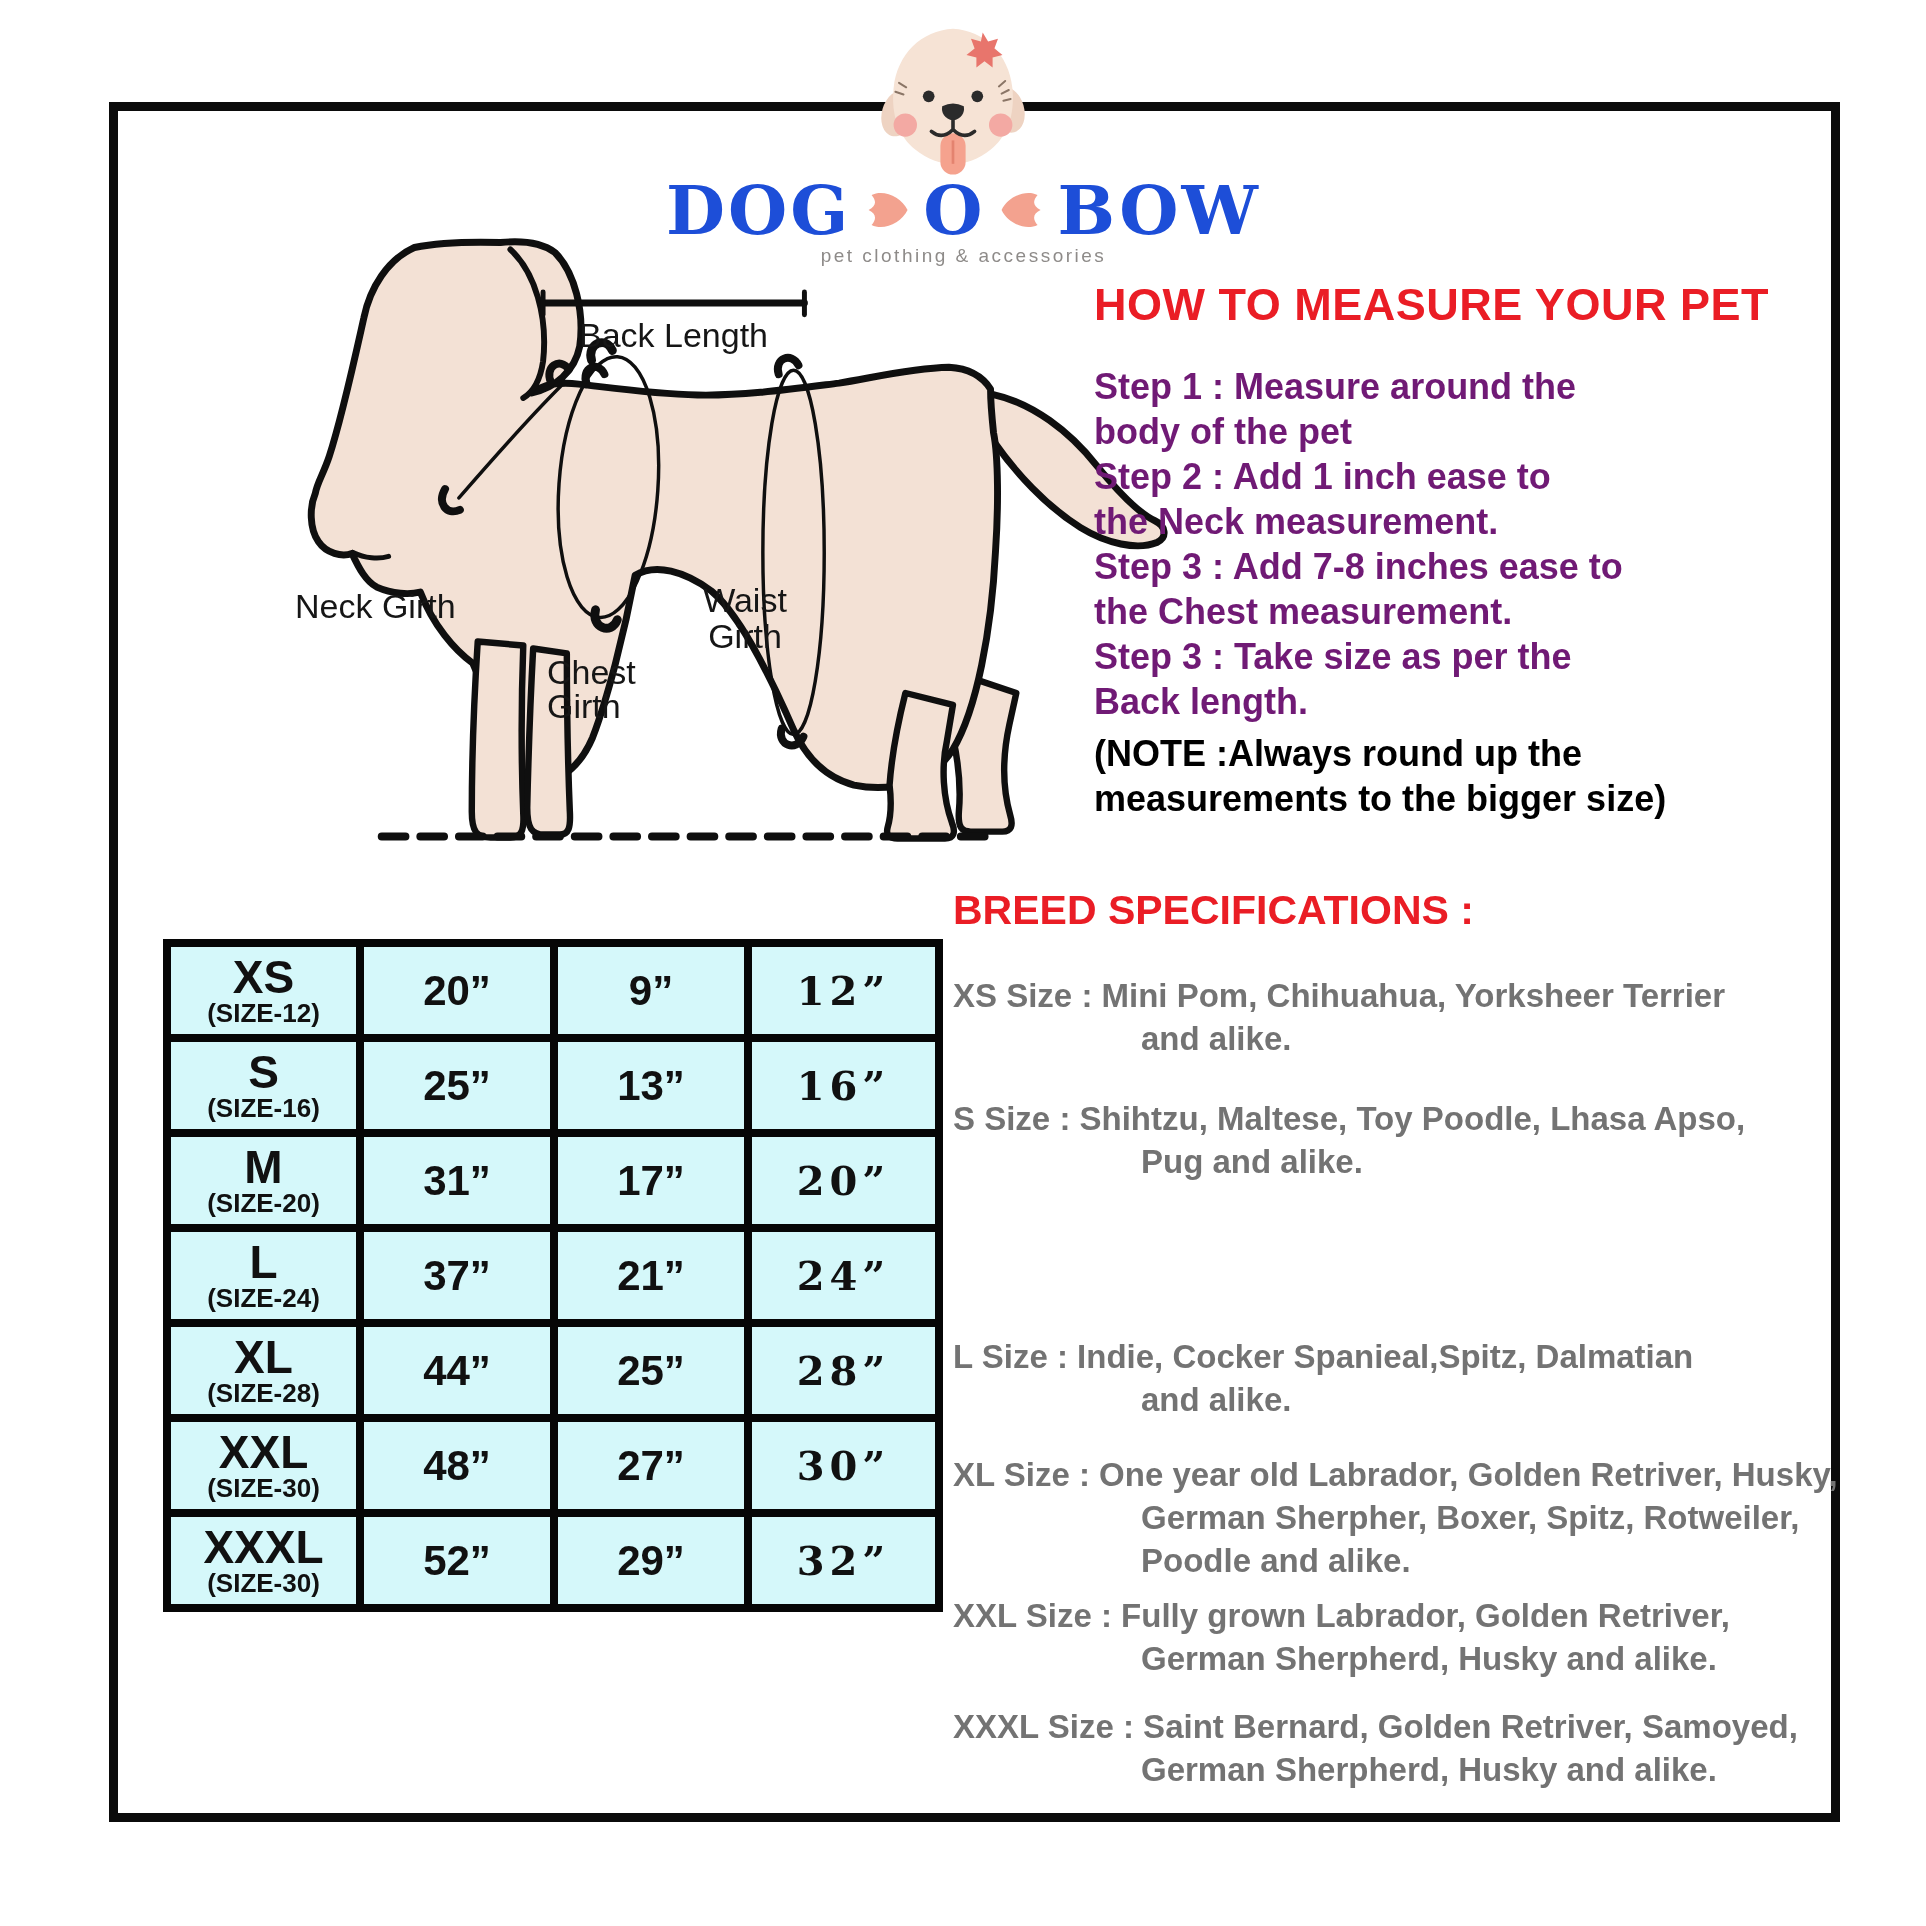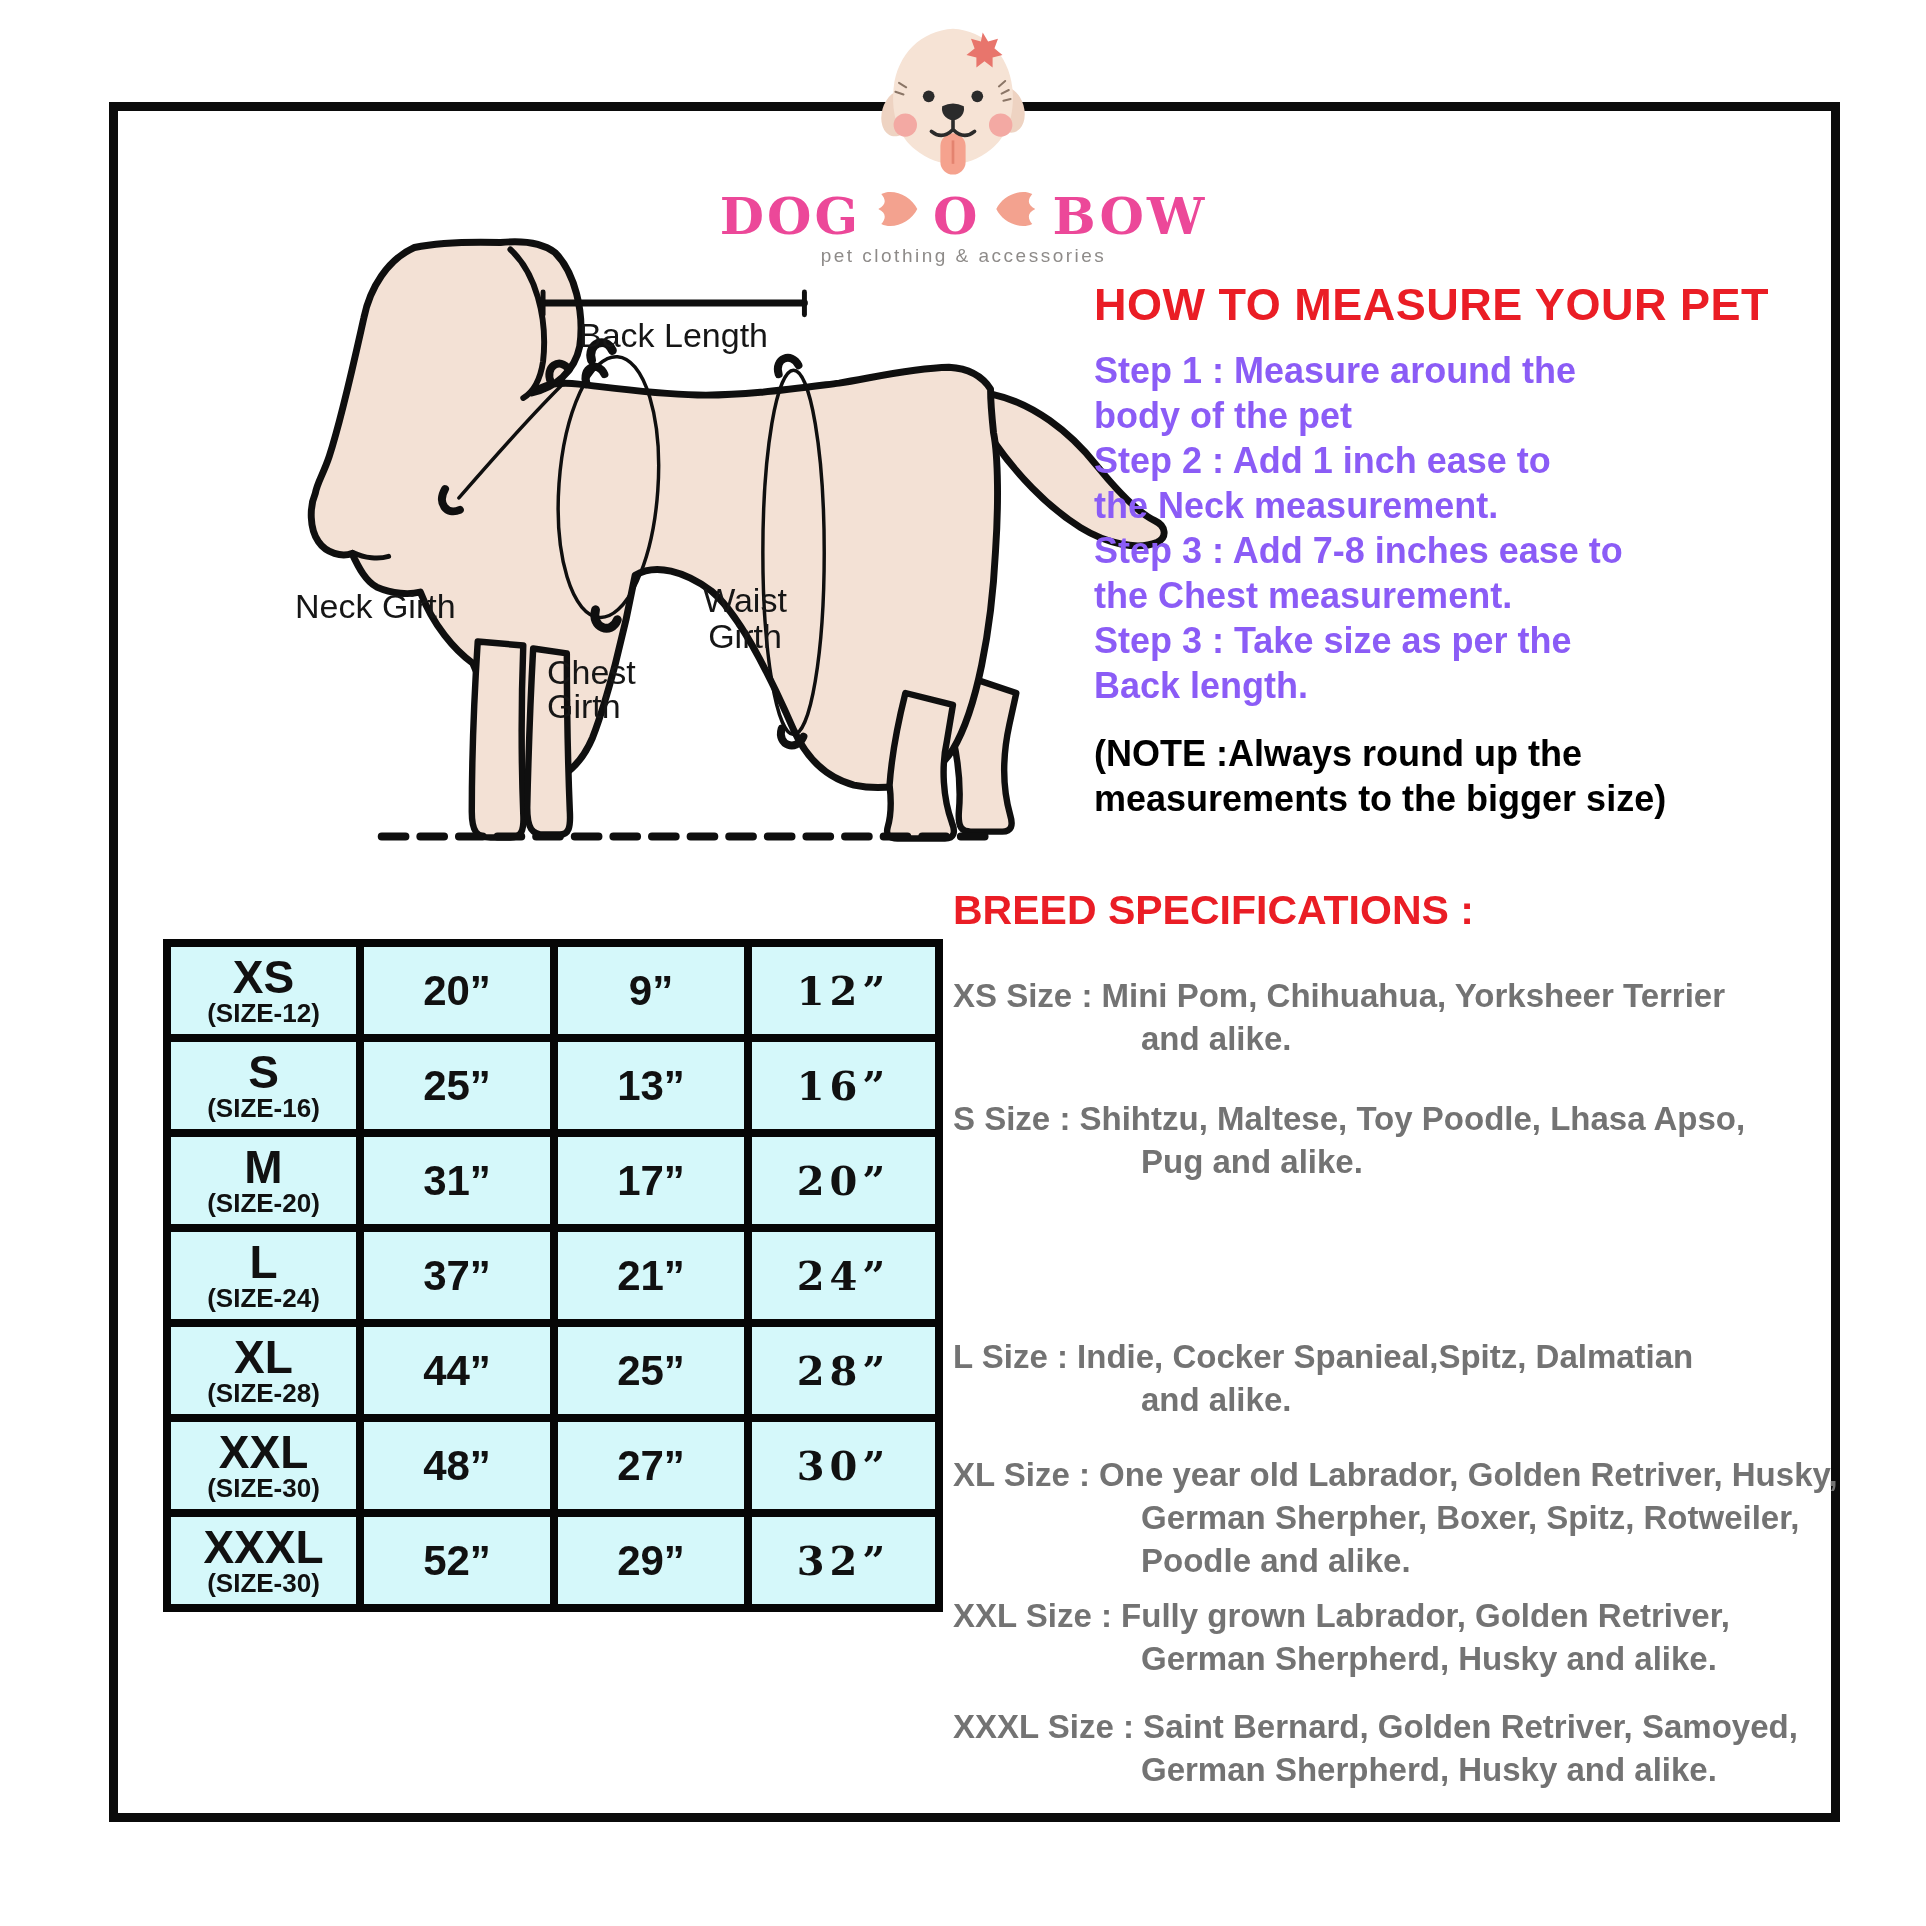--- a/index.html
+++ b/index.html
@@ -6,35 +6,35 @@
   #canvas{
     position:relative;width:1927px;height:1927px;background:#ffffff;overflow:hidden;
     font-family:"Liberation Sans",sans-serif;color:#111;
   }
   
   .frame{position:absolute;left:109px;top:102px;width:1731px;height:1720px;border:9px solid #0b0b0b;box-sizing:border-box;}
 
   
   .logo-face{position:absolute;left:872px;top:18px;width:162px;height:162px;z-index:5;}
   .logo-row{position:absolute;left:50%;top:176px;transform:translateX(-50%);display:flex;align-items:center;gap:12px;z-index:5;}
-  .logo-word{font-family:"DejaVu Serif",serif;font-weight:700;font-size:51px;letter-spacing:3px;color:#ec4899;line-height:1;margin-top:15px;}
+  .logo-word{font-family:"DejaVu Serif",serif;font-weight:700;font-size:68px;letter-spacing:3px;color:#1d4ed8;line-height:1;}
   .logo-bow{display:block;}
   .logo-tagline{position:absolute;left:50%;top:245px;transform:translateX(-50%);font-size:19px;letter-spacing:2.5px;color:#8e8b89;white-space:nowrap;z-index:5;}
 
   
   .dog-svg{position:absolute;left:228px;top:198px;width:941px;height:693px;}
   .dg-label{position:absolute;font-size:34px;color:#161616;line-height:36px;}
   .lbl-backlength{left:540px;top:317px;width:267px;text-align:center;}
   .lbl-neck{left:295px;top:588px;}
   .lbl-waist{left:683px;top:582px;width:124px;text-align:center;white-space:pre-line;}
   .lbl-chest{left:547px;top:655px;white-space:pre-line;line-height:34px;}
 
   
   .measure-title{position:absolute;left:1094px;top:279px;font-size:45px;font-weight:700;color:#ea1d25;letter-spacing:0.5px;}
-  .measure-steps{position:absolute;left:1094px;top:348px;width:713px;font-size:36px;font-weight:700;line-height:45px;color:#8b5cf6;white-space:pre-line;}
+  .measure-steps{position:absolute;left:1094px;top:364px;width:713px;font-size:36px;font-weight:700;line-height:45px;color:#701a75;white-space:pre-line;}
   .measure-note{position:absolute;left:1094px;top:731px;width:713px;font-size:36px;font-weight:700;line-height:45px;color:#000000;white-space:pre-line;}
 
   
   .breed-title{position:absolute;left:953px;top:887px;font-size:41px;font-weight:700;color:#ea1d25;}
   .spec-item{position:absolute;left:953px;width:901px;font-size:33px;font-weight:700;line-height:43px;color:#737373;white-space:pre-line;padding-left:188px;text-indent:-188px;box-sizing:border-box;}
 
   
   .size-table{position:absolute;left:163px;top:939px;border-collapse:collapse;}
   .size-table td,.size-table th{border:8px solid #060606;background:#d5f8fa;text-align:center;vertical-align:middle;padding:0 8px;}
   .size-table th{font-weight:400;font-size:37px;line-height:46px;color:#101010;}

